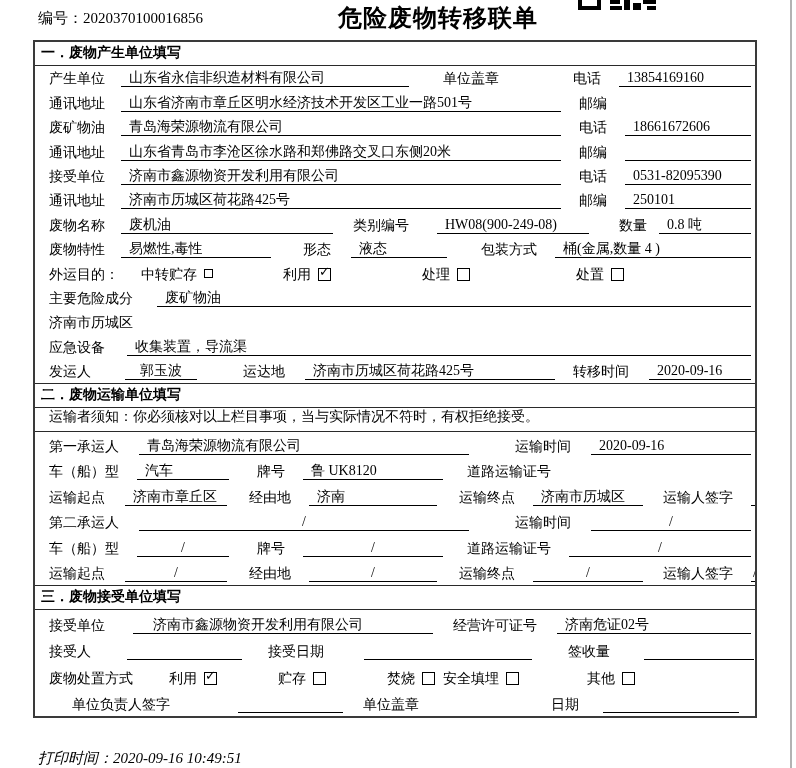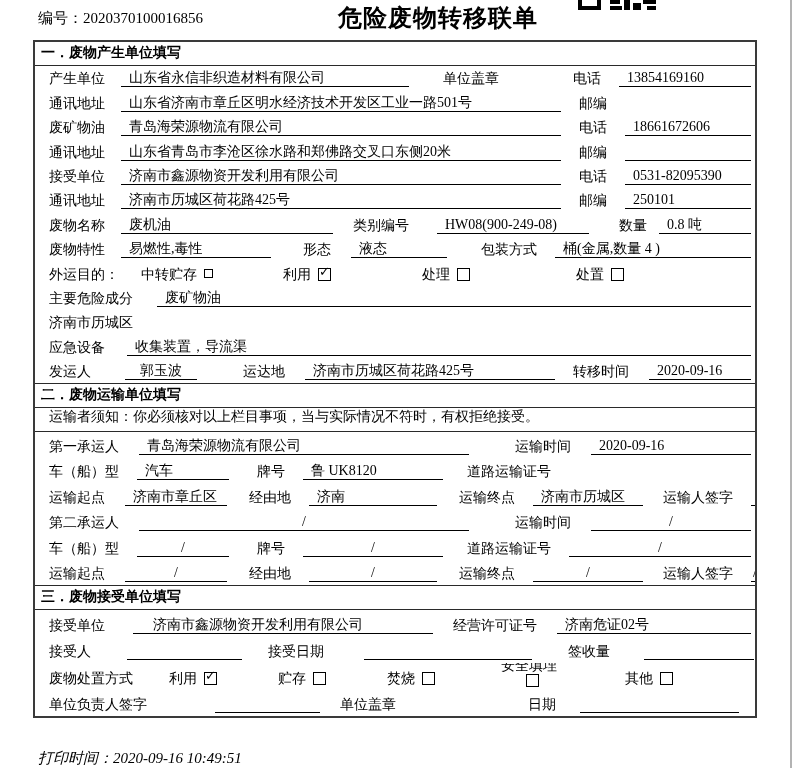--- a/index.html
+++ b/index.html
@@ -251,30 +251,30 @@
               </span>
             </span>
             <span class="cbw" style="margin-left: 53px;">
               <span>贮存</span>
               <span class="cbx"></span>
             </span>
             <span class="cbw" style="margin-left: 53px;">
               <span>焚烧</span>
               <span class="cbx"></span>
             </span>
-            <span class="cbw" style="margin-left: 58px; flex-direction: column;">
+            <span class="cbw" style="">
               <span>安全填埋</span>
               <span class="cbx"></span>
             </span>
             <span class="cbw" style="margin-left: 60px;">
               <span>其他</span>
               <span class="cbx"></span>
             </span>
           </div>
-          <div class="row" style="height: 26.5px;">
+          <div class="row" style="height: 26.5px; margin-left: 23px;">
             <span class="lbl">单位负责人签字</span>
             <span class="fld" style="width: 105px; margin-left: 60px;"></span>
             <span class="lbl" style="margin-left: 12px;">单位盖章</span>
             <span class="lbl" style="margin-left: 124px;">日期</span>
             <span class="fld grow" style="margin-right: 12px; margin-left: 16px;"></span>
           </div>
         </div>
     </div>
   </div>
 

